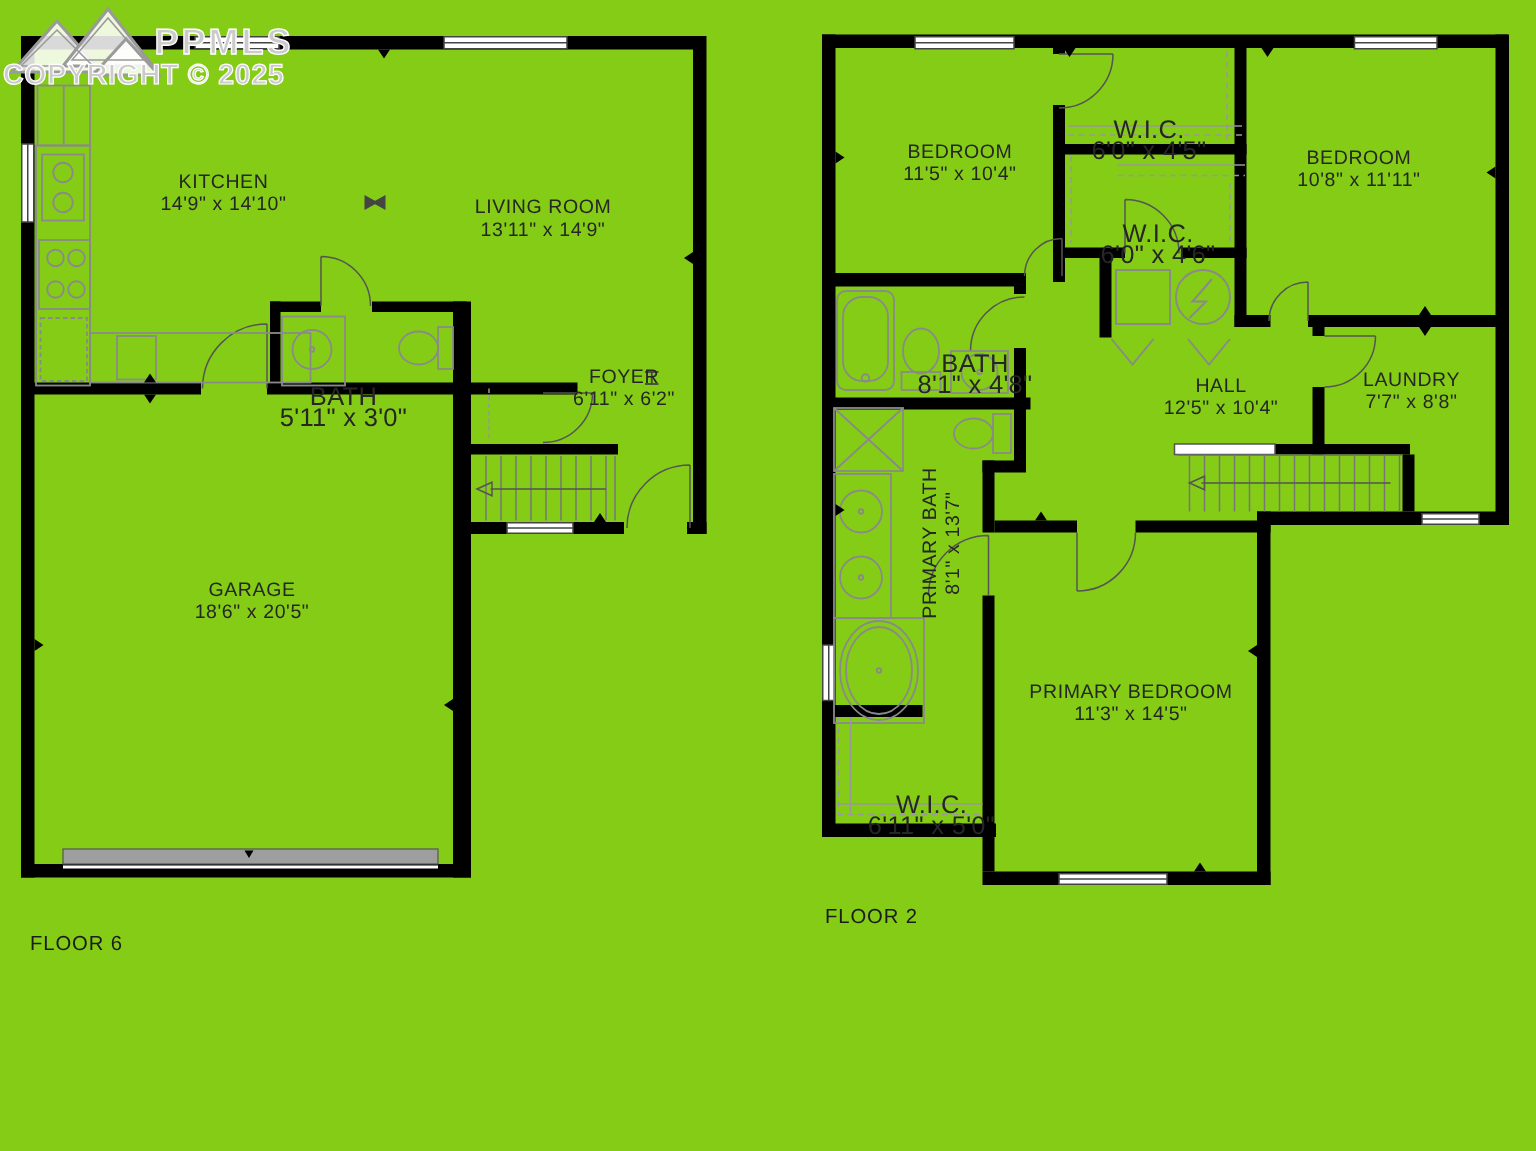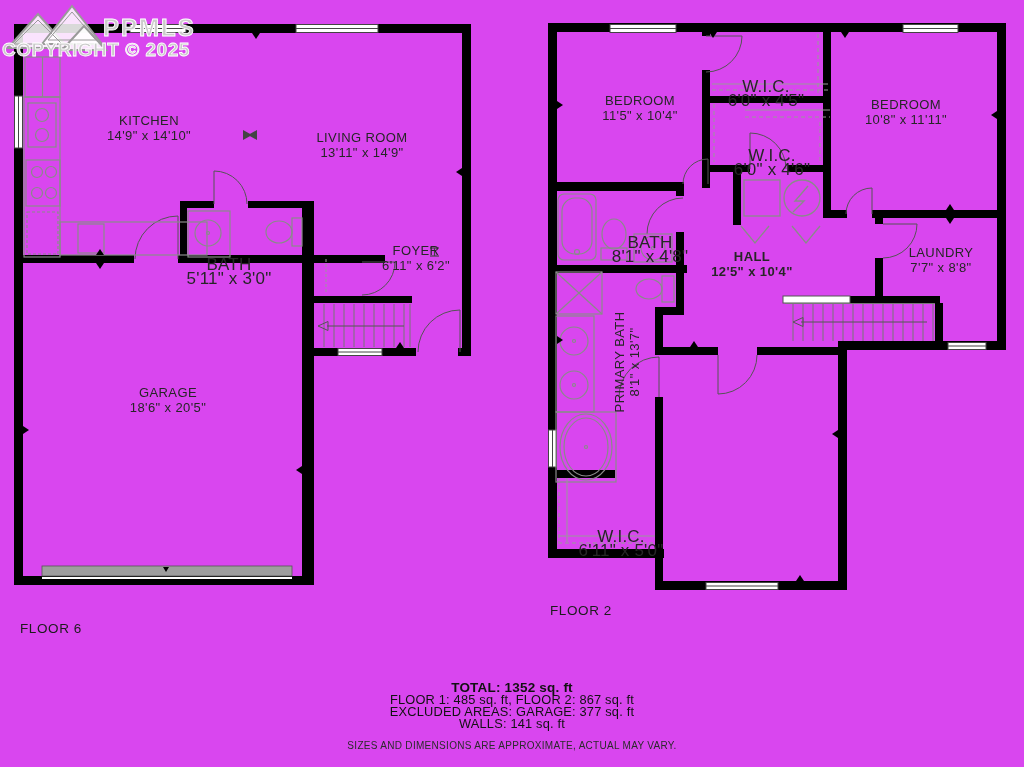--- a/index.html
+++ b/index.html
@@ -1,16 +1,16 @@
 <!DOCTYPE html>
 <html><head>
 <meta charset="utf-8">
 <style>
   html,body{margin:0;padding:0;background:#fff;}
-  #canvas{position:relative;width:1024px;height:767px;background:#d946ef;overflow:hidden;
+  #canvas{position:relative;width:1024px;height:767px;background:#84cc16;overflow:hidden;
           font-family:"Liberation Sans",sans-serif;}
   #plan-svg{position:absolute;left:0;top:0;}
   .room-label{position:absolute;transform:translateX(-50%);text-align:center;
     font:13px/15px "Liberation Sans",sans-serif;color:#262626;letter-spacing:.4px;white-space:nowrap;}
   .room-label .dims{display:block;}
   .room-label.small{font-size:17px;line-height:14px;letter-spacing:.2px;margin-top:40px;}
   .room-label.rot{transform:translate(-50%,-50%) rotate(-90deg);}
   .floor-tag{position:absolute;font:13.5px "Liberation Sans",sans-serif;color:#1c1c1c;letter-spacing:.6px;}
   .summary{position:absolute;left:0;right:0;top:681px;text-align:center;color:#111;}
   .summary .total{font:bold 13.5px/13px "Liberation Sans",sans-serif;letter-spacing:.2px;}
@@ -332,41 +332,38 @@
     <span class="dims">10'8" x 11'11"</span>
   </div>
   <div class="room-label small" style="left:772px;top:109px;">
     <span>W.I.C.</span>
     <span class="dims">6'0" x 4'6"</span>
   </div>
   <div class="room-label small" style="left:650px;top:196px;">
     <span>BATH</span>
     <span class="dims">8'1" x 4'8"</span>
   </div>
-  <div class="room-label" style="left:752px;top:249px;font-weight:bold;">
+  <div class="room-label" style="left:814px;top:249px;">
     <span>HALL</span>
     <span class="dims">12'5" x 10'4"</span>
   </div>
   <div class="room-label" style="left:941px;top:245px;text-align:center;">
     <span>LAUNDRY</span>
     <span class="dims">7'7" x 8'8"</span>
   </div>
   <div class="room-label rot" style="left:627px;top:362px;">
     <span>PRIMARY BATH</span>
     <span class="dims">8'1" x 13'7"</span>
   </div>
+  <div class="room-label" style="left:754px;top:453px;">
+    <span>PRIMARY BEDROOM</span>
+    <span class="dims">11'3" x 14'5"</span>
+  </div>
   <div class="room-label small" style="left:621px;top:490px;">
     <span>W.I.C.</span>
     <span class="dims">6'11" x 5'0"</span>
   </div>
 
   <div class="floor-tag" style="left:20px;top:621px;">FLOOR 6</div>
   <div class="floor-tag" style="left:550px;top:603px;">FLOOR 2</div>
 
-  <div class="summary">
-    <div class="total">TOTAL: 1352 sq. ft</div>
-    <div class="line">FLOOR 1: 485 sq. ft, FLOOR 2: 867 sq. ft</div>
-    <div class="line">EXCLUDED AREAS: GARAGE: 377 sq. ft</div>
-    <div class="line">WALLS: 141 sq. ft</div>
-    <div class="disclaimer">SIZES AND DIMENSIONS ARE APPROXIMATE, ACTUAL MAY VARY.</div>
-  </div>
 
 </div>
 
 </body></html>

